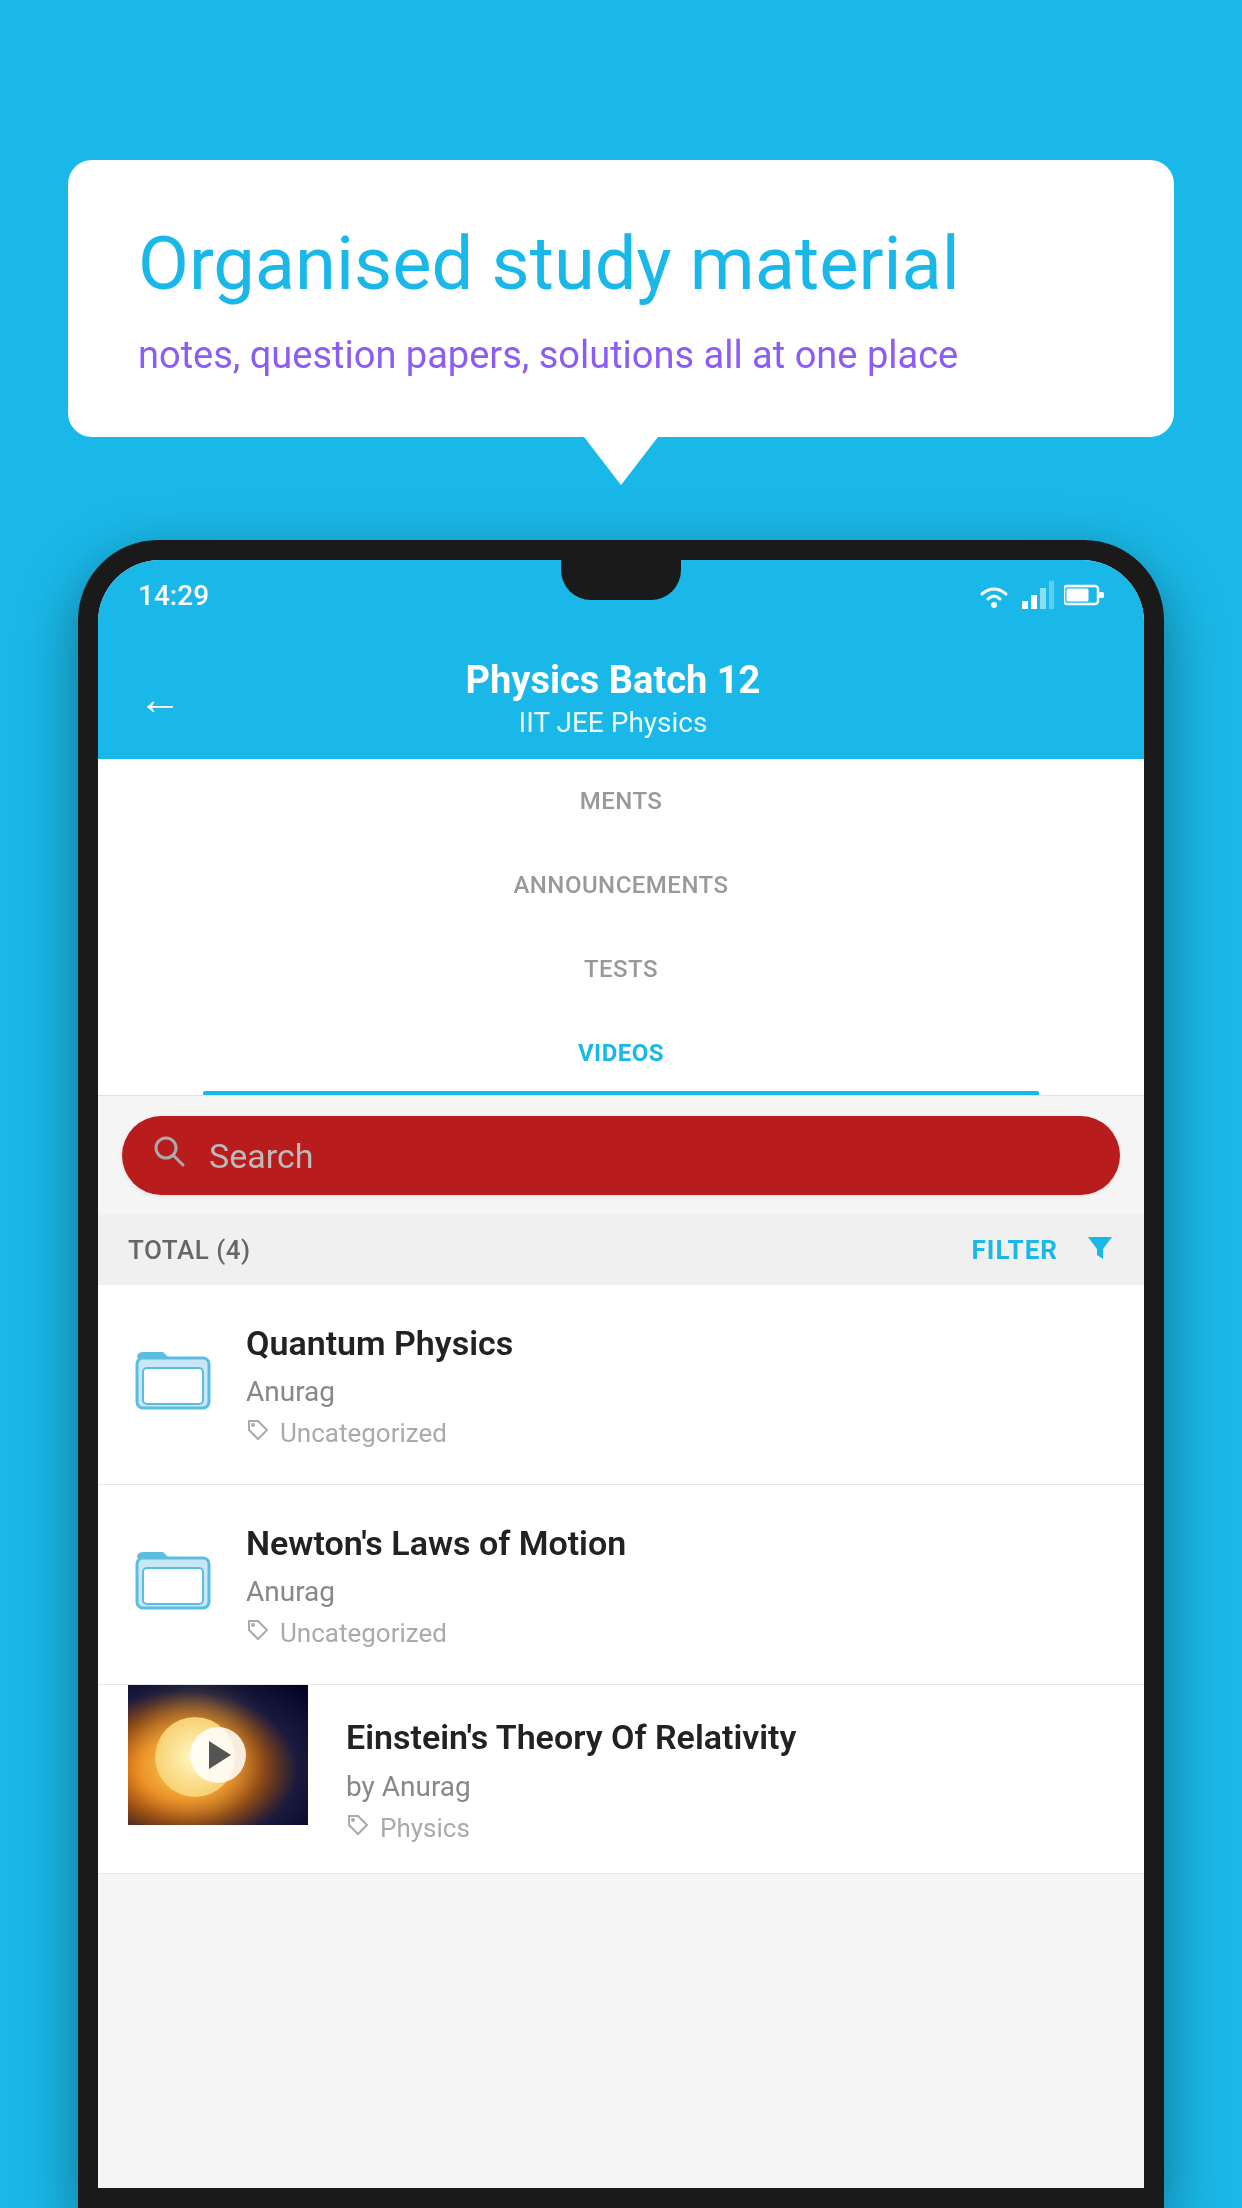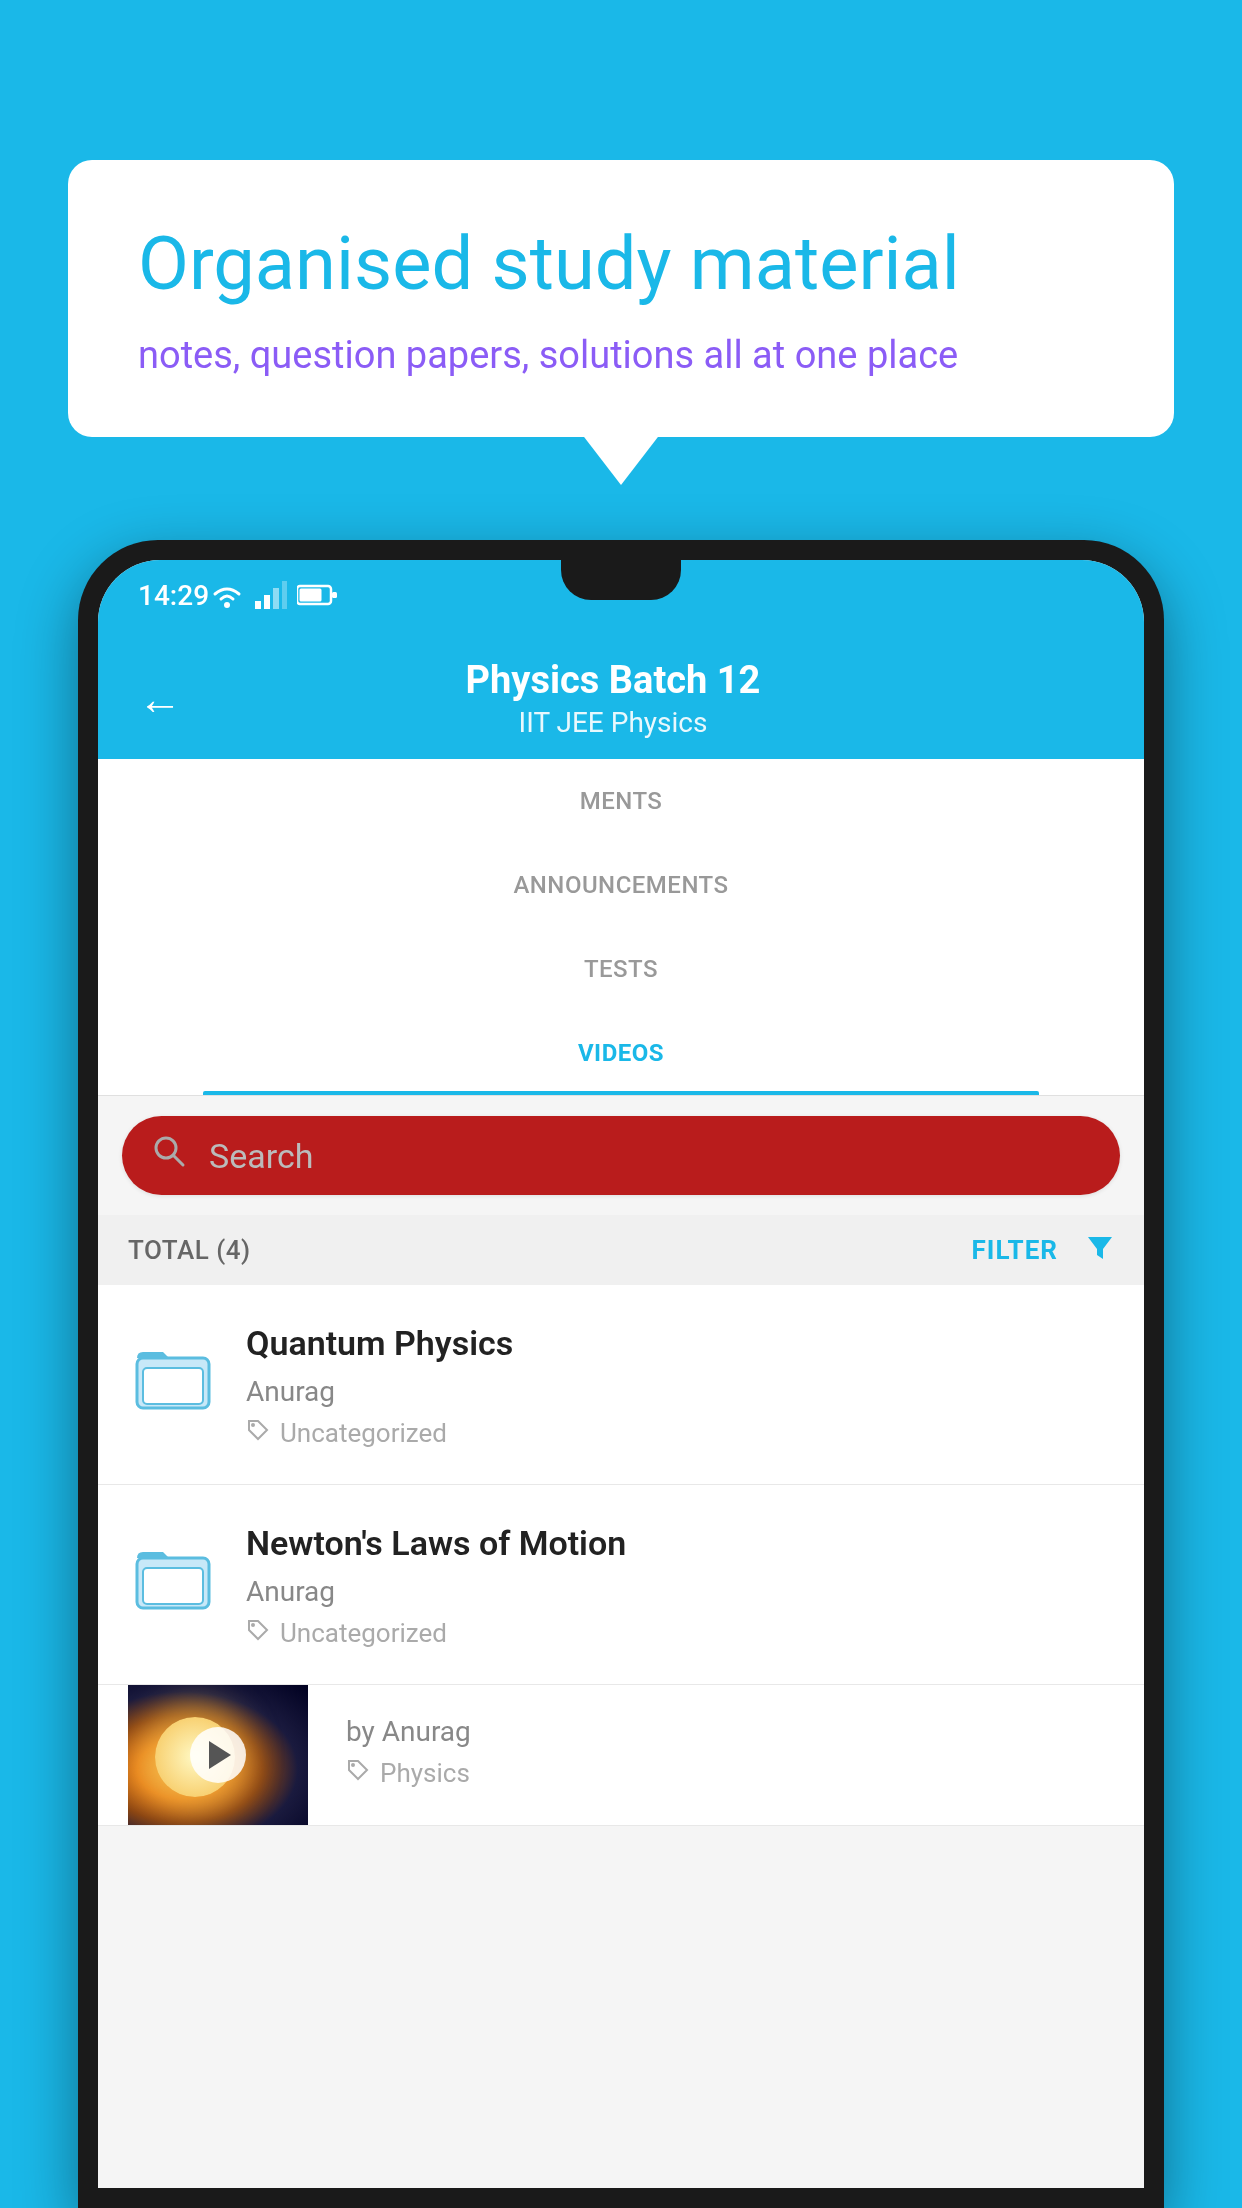--- a/index.html
+++ b/index.html
@@ -76,20 +76,21 @@
       height: 100%;
       position: relative;
     }
 
     
     .status-bar {
       background: #1ab8e8;
       height: 70px;
       display: flex;
       align-items: center;
+      justify-content: space-between;
       padding: 0 40px;
       position: relative;
     }
 
     .status-time {
       color: white;
       font-size: 28px;
       font-weight: 500;
     }
 
@@ -473,20 +474,21 @@
       <div class="video-item" style="padding-top:0; padding-bottom:0; align-items: stretch;">
         <div class="video-thumbnail" style="margin: 0; border-radius: 0;">
           <div class="space-bg">
             <div class="planet-glow"></div>
           </div>
           <div class="play-overlay">
             <div class="play-triangle"></div>
           </div>
         </div>
         <div class="video-info" style="padding: 30px 10px;">
+          <div class="video-title">Einstein's Theory Of Relativity</div>
           <div class="video-author">by Anurag</div>
           <div class="video-tag">
             <span>
               <svg width="24" height="24" viewBox="0 0 24 24" fill="none">
                 <path d="M3 3 L3 12 L12 21 L21 12 L12 3 Z" stroke="#aaa" stroke-width="2" fill="none"></path>
                 <circle cx="7" cy="7" r="2" fill="#aaa"></circle>
               </svg>
             </span>
             <span>Physics</span>
           </div>

